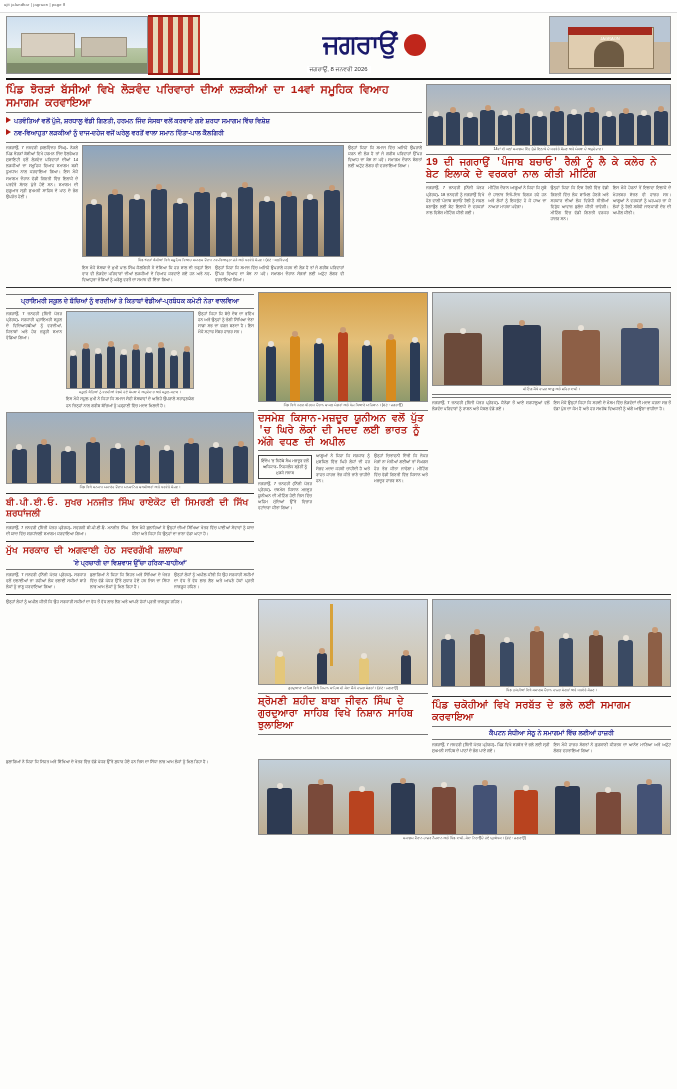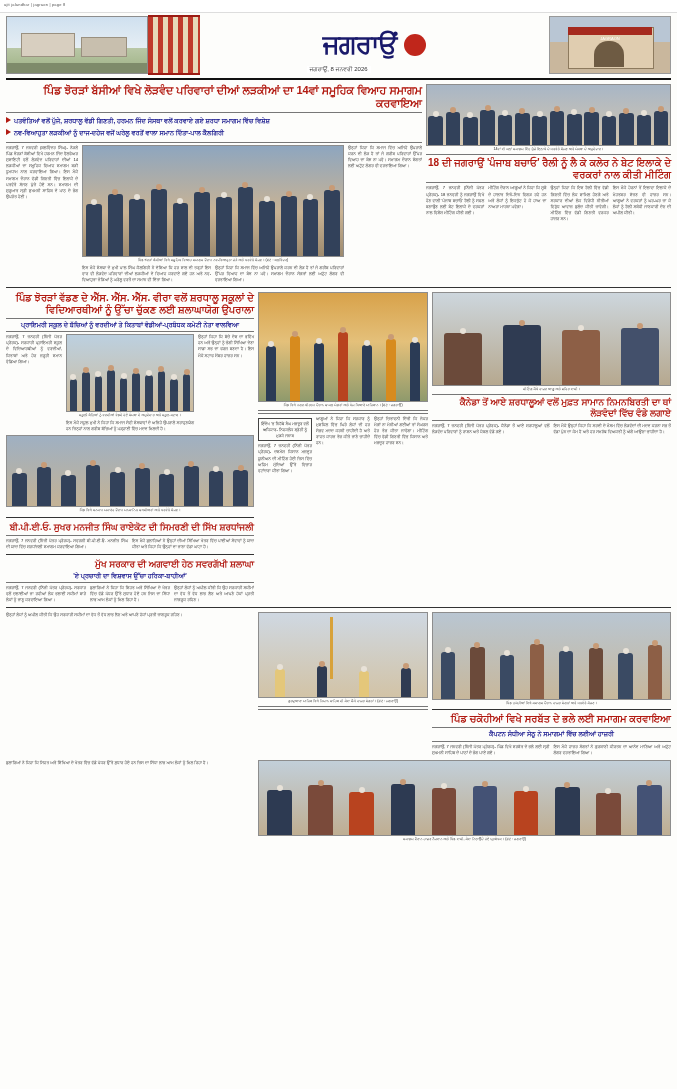--- a/index.html
+++ b/index.html
@@ -31,21 +31,21 @@
   .mh-right .arch{position:absolute;left:44px;top:24px;width:30px;height:26px;background:#6e5b43;border-radius:14px 14px 0 0;}
   .mh-right .band{position:absolute;left:18px;top:10px;width:84px;height:8px;background:#a52a1e;}
   .mh-right .lbl{position:absolute;left:0;right:0;top:19px;text-align:center;font-size:4px;color:#fff;}
 
   .rule{height:2px;background:#111;margin:3px 6px 0 6px;}
 
   
   .cols{display:flex;margin:0 6px;gap:4px;}
   .col{flex:1;}
 
-  .hl{color:#b21b12;font-weight:bold;font-family:Liberation Sans, sans-serif;line-height:1.18;text-align:right;}
+  .hl{color:#b21b12;font-weight:bold;font-family:Liberation Mono, monospace;line-height:1.18;text-align:left;}
   .hl.h1{font-size:11px;}
   .hl.h2{font-size:10px;}
   .hl.h3{font-size:9px;}
   .sub{font-size:6.5px;color:#1b1b8f;font-weight:bold;line-height:1.3;margin:2px 0;}
   .bullet{display:flex;gap:3px;align-items:flex-start;}
   .bullet:before{content:"";display:inline-block;width:0;height:0;border-left:5px solid #b21b12;border-top:3px solid transparent;border-bottom:3px solid transparent;margin-top:2px;flex:0 0 auto;}
 
   .body{font-size:4.1px;line-height:1.5;text-align:justify;color:#1a1a1a;hyphens:auto;word-break:break-word;}
   .cap{font-size:3.6px;line-height:1.35;color:#222;text-align:center;margin-top:1px;}
 
@@ -157,21 +157,21 @@
           <div class="pp t" style="height:68%"></div>
             <div class="pp" style="height:72%"></div>
           <div class="pp t" style="height:64%"></div>
             <div class="pp" style="height:70%"></div>
           <div class="pp t" style="height:66%"></div>
             <div class="pp" style="height:74%"></div>
         </div>
       </div>
       <div class="cap">14ਵਾਂ ਵੀ ਕਲਾਂ ਸਮਾਗਮ ਵਿੱਚ ਪੁੱਜੇ ਇਲਾਕੇ ਦੇ ਪਤਵੰਤੇ ਸੱਜਣ ਅਤੇ ਸੰਸਥਾ ਦੇ ਅਹੁਦੇਦਾਰ।</div>
       <div class="thinline"></div>
-      <div class="hl h2">18 ਦੀ ਜਗਰਾਉਂ 'ਪੰਜਾਬ ਬਚਾਓ' ਰੈਲੀ ਨੂੰ ਲੈ ਕੇ ਕਲੇਰ ਨੇ ਬੇਟ ਇਲਾਕੇ ਦੇ ਵਰਕਰਾਂ ਨਾਲ ਕੀਤੀ ਮੀਟਿੰਗ</div>
+      <div class="hl h2">19 ਦੀ ਜਗਰਾਉਂ 'ਪੰਜਾਬ ਬਚਾਓ' ਰੈਲੀ ਨੂੰ ਲੈ ਕੇ ਕਲੇਰ ਨੇ ਬੇਟ ਇਲਾਕੇ ਦੇ ਵਰਕਰਾਂ ਨਾਲ ਕੀਤੀ ਮੀਟਿੰਗ</div>
       <div class="thinline"></div>
       <div style="display:flex;gap:4px;">
         <div style="flex:1">
             <div class="body">ਜਗਰਾਉਂ, 7 ਜਨਵਰੀ (ਨਿੱਜੀ ਪੱਤਰ ਪ੍ਰੇਰਕ)- 18 ਜਨਵਰੀ ਨੂੰ ਜਗਰਾਉਂ ਵਿਖੇ ਹੋਣ ਵਾਲੀ 'ਪੰਜਾਬ ਬਚਾਓ' ਰੈਲੀ ਨੂੰ ਸਫਲ ਬਣਾਉਣ ਲਈ ਬੇਟ ਇਲਾਕੇ ਦੇ ਵਰਕਰਾਂ ਨਾਲ ਵਿਸ਼ੇਸ਼ ਮੀਟਿੰਗ ਕੀਤੀ ਗਈ।</div>
           </div>
         <div style="flex:1">
             <div class="body">ਮੀਟਿੰਗ ਦੌਰਾਨ ਆਗੂਆਂ ਨੇ ਕਿਹਾ ਕਿ ਸੂਬੇ ਦੇ ਹਾਲਾਤ ਦਿਨੋ-ਦਿਨ ਵਿਗੜ ਰਹੇ ਹਨ ਅਤੇ ਲੋਕਾਂ ਨੂੰ ਇਕਜੁੱਟ ਹੋ ਕੇ ਹਾਅ ਦਾ ਨਾਅਰਾ ਮਾਰਨਾ ਪਵੇਗਾ।</div>
           </div>
         <div style="flex:1">
             <div class="body">ਉਨ੍ਹਾਂ ਕਿਹਾ ਕਿ ਇਸ ਰੈਲੀ ਵਿੱਚ ਵੱਡੀ ਗਿਣਤੀ ਵਿੱਚ ਲੋਕ ਸ਼ਾਮਿਲ ਹੋਣਗੇ ਅਤੇ ਸਰਕਾਰ ਦੀਆਂ ਲੋਕ ਵਿਰੋਧੀ ਨੀਤੀਆਂ ਵਿਰੁੱਧ ਆਵਾਜ਼ ਬੁਲੰਦ ਕੀਤੀ ਜਾਵੇਗੀ। ਮੀਟਿੰਗ ਵਿੱਚ ਵੱਡੀ ਗਿਣਤੀ ਵਰਕਰ ਹਾਜ਼ਰ ਸਨ।</div>
@@ -181,21 +181,20 @@
           </div>
       </div>
     </div>
   </div>
 
   <div class="hdiv"></div>
 
   <div class="cols">
 
     <div class="col" style="flex:0 0 248px;">
-      <div class="hl h2">ਪਿੰਡ ਝੋਰੜਾਂ ਵੱਡਣ ਦੇ ਐੱਸ. ਐੱਸ. ਐੱਸ. ਵੀਰਾ ਵਲੋਂ ਸ਼ਰਧਾਲੂ ਸਕੂਲਾਂ ਦੇ ਵਿਦਿਆਰਥੀਆਂ ਨੂੰ ਉੱਚਾ ਚੁੱਕਣ ਲਈ ਸ਼ਲਾਘਾਯੋਗ ਉਪਰਾਲਾ</div>
       <div class="thinline"></div>
       <div class="sub" style="text-align:center">ਪ੍ਰਾਇਮਰੀ ਸਕੂਲ ਦੇ ਬੱਚਿਆਂ ਨੂੰ ਵਰਦੀਆਂ ਤੇ ਕਿਤਾਬਾਂ ਵੰਡੀਆਂ-ਪ੍ਰਬੰਧਕ ਕਮੇਟੀ ਨੇਤਾ ਵਾਲਵਿਆ</div>
       <div class="thinline"></div>
       <div style="display:flex;gap:4px;">
         <div style="flex:0 0 56px">
             <div class="body">ਜਗਰਾਉਂ, 7 ਜਨਵਰੀ (ਨਿੱਜੀ ਪੱਤਰ ਪ੍ਰੇਰਕ)- ਸਰਕਾਰੀ ਪ੍ਰਾਇਮਰੀ ਸਕੂਲ ਦੇ ਵਿਦਿਆਰਥੀਆਂ ਨੂੰ ਵਰਦੀਆਂ, ਕਿਤਾਬਾਂ ਅਤੇ ਹੋਰ ਜ਼ਰੂਰੀ ਸਮਾਨ ਵੰਡਿਆ ਗਿਆ।</div>
           </div>
         <div style="flex:1">
           <div class="photo" style="height:76px;">
             <div class="sky" style="background:linear-gradient(#bcd0e0,#cdbb9c)"></div>
@@ -274,20 +273,21 @@
           <div class="pp t" style="height:74%;background:#2b3b55"></div>
           <div class="pp" style="height:88%;background:#b8431f"></div>
           <div class="pp t" style="height:72%;background:#2b3b55"></div>
           <div class="pp" style="height:80%;background:#d78b1e"></div>
           <div class="pp t" style="height:76%;background:#2b3b55"></div>
         </div>
       </div>
       <div class="cap">ਪਿੰਡ ਵਿਖੇ ਨਗਰ ਕੀਰਤਨ ਦੌਰਾਨ ਸ਼ਾਮਲ ਸੰਗਤਾਂ ਅਤੇ ਪੰਜ ਪਿਆਰੇ ਸਾਹਿਬਾਨ।  (ਫੋਟੋ : ਜਗਰਾਉਂ)</div>
 
       <div class="thinline"></div>
+      <div class="hl h2">ਦਸਮੇਸ਼ ਕਿਸਾਨ-ਮਜ਼ਦੂਰ ਯੂਨੀਅਨ ਵਲੋਂ ਪੁੱਤ 'ਚ ਘਿਰੇ ਲੋਕਾਂ ਦੀ ਮਦਦ ਲਈ ਭਾਰਤ ਨੂੰ ਅੱਗੇ ਵਧਣ ਦੀ ਅਪੀਲ</div>
       <div class="thinline"></div>
       <div style="display:flex;gap:4px;">
         <div style="flex:1">
           <div class="inset">ਇੰਦੋਖ 'ਚ ਨਿਹੱਥੇ ਸੰਘ ਮਜ਼ਦੂਰ ਵਲੋਂ ਅਧਿਕਾਰ- ਨਿਹਕਲੰਕ ਸ਼੍ਰੇਣੀ ਨੂੰ ਮੁੜਕੇ ਜਨਾਬ</div>
           <div class="body">ਜਗਰਾਉਂ, 7 ਜਨਵਰੀ (ਨਿੱਜੀ ਪੱਤਰ ਪ੍ਰੇਰਕ)- ਦਸਮੇਸ਼ ਕਿਸਾਨ ਮਜ਼ਦੂਰ ਯੂਨੀਅਨ ਦੀ ਮੀਟਿੰਗ ਹੋਈ ਜਿਸ ਵਿੱਚ ਅਹਿਮ ਮੁੱਦਿਆਂ ਉੱਤੇ ਵਿਚਾਰ ਵਟਾਂਦਰਾ ਕੀਤਾ ਗਿਆ।</div>
         </div>
         <div style="flex:1">
             <div class="body">ਆਗੂਆਂ ਨੇ ਕਿਹਾ ਕਿ ਸਰਕਾਰ ਨੂੰ ਮੁਸ਼ਕਿਲ ਵਿੱਚ ਘਿਰੇ ਲੋਕਾਂ ਦੀ ਹਰ ਸੰਭਵ ਮਦਦ ਕਰਨੀ ਚਾਹੀਦੀ ਹੈ ਅਤੇ ਰਾਹਤ ਕਾਰਜ ਤੇਜ਼ ਕੀਤੇ ਜਾਣੇ ਚਾਹੀਦੇ ਹਨ।</div>
           </div>
         <div style="flex:1">
@@ -301,21 +301,20 @@
         <div class="sky" style="background:linear-gradient(#cdd6dd,#b6a88f)"></div>
         <div class="row-people" style="height:70px;">
           <div class="pp t" style="height:74%;width:16%;background:#6b4a3a"></div>
           <div class="pp" style="height:86%;width:16%;background:#2f3b52"></div>
           <div class="pp t" style="height:78%;width:16%;background:#8d5f46"></div>
           <div class="pp" style="height:82%;width:16%;background:#43506b"></div>
         </div>
       </div>
       <div class="cap">ਮੀਟਿੰਗ ਮੌਕੇ ਹਾਜ਼ਰ ਆਗੂ ਅਤੇ ਸ਼ਹਿਰ ਵਾਸੀ।</div>
       <div class="thinline"></div>
-      <div class="hl h3">ਕੈਨੇਡਾ ਤੋਂ ਆਏ ਸ਼ਰਧਾਲੂਆਂ ਵਲੋਂ ਮੁਫ਼ਤ ਸਾਮਾਨ ਨਿਮਨਬਿਰਤੀ ਦਾ ਥਾਂ ਲੋੜਵੰਦਾਂ ਵਿੱਚ ਵੰਡੇ ਲਗਾਏ</div>
       <div class="thinline"></div>
       <div style="display:flex;gap:4px;">
         <div style="flex:1">
             <div class="body">ਜਗਰਾਉਂ, 7 ਜਨਵਰੀ (ਨਿੱਜੀ ਪੱਤਰ ਪ੍ਰੇਰਕ)- ਕੈਨੇਡਾ ਤੋਂ ਆਏ ਸ਼ਰਧਾਲੂਆਂ ਵਲੋਂ ਲੋੜਵੰਦ ਪਰਿਵਾਰਾਂ ਨੂੰ ਰਾਸ਼ਨ ਅਤੇ ਕੰਬਲ ਵੰਡੇ ਗਏ।</div>
           </div>
         <div style="flex:1">
             <div class="body">ਇਸ ਮੌਕੇ ਉਨ੍ਹਾਂ ਕਿਹਾ ਕਿ ਸਰਦੀ ਦੇ ਮੌਸਮ ਵਿੱਚ ਲੋੜਵੰਦਾਂ ਦੀ ਮਦਦ ਕਰਨਾ ਸਭ ਤੋਂ ਵੱਡਾ ਪੁੰਨ ਦਾ ਕੰਮ ਹੈ ਅਤੇ ਹਰ ਸਮਰੱਥ ਵਿਅਕਤੀ ਨੂੰ ਅੱਗੇ ਆਉਣਾ ਚਾਹੀਦਾ ਹੈ।</div>
           </div>
       </div>
     </div>
@@ -334,20 +333,21 @@
         <div style="position:absolute;left:42%;top:4px;width:3px;height:62px;background:#d8a23a;"></div>
         <div class="row-people" style="height:40px;">
           <div class="pp t" style="height:70%;background:#e4c77a"></div>
           <div class="pp" style="height:78%;background:#2f3b52"></div>
           <div class="pp t" style="height:66%;background:#e4c77a"></div>
           <div class="pp" style="height:74%;background:#2f3b52"></div>
         </div>
       </div>
       <div class="cap">ਗੁਰਦੁਆਰਾ ਸਾਹਿਬ ਵਿਖੇ ਨਿਸ਼ਾਨ ਸਾਹਿਬ ਦੀ ਸੇਵਾ ਮੌਕੇ ਹਾਜ਼ਰ ਸੰਗਤਾਂ।   (ਫੋਟੋ : ਜਗਰਾਉਂ)</div>
       <div class="thinline"></div>
+      <div class="hl h2">ਸ਼੍ਰੋਮਣੀ ਸ਼ਹੀਦ ਬਾਬਾ ਜੀਵਨ ਸਿੰਘ ਦੇ ਗੁਰਦੁਆਰਾ ਸਾਹਿਬ ਵਿਖੇ ਨਿਸ਼ਾਨ ਸਾਹਿਬ ਝੁਲਾਇਆ</div>
       <div class="thinline"></div>
     </div>
 
     <div class="col" style="flex:1;">
       <div class="photo" style="height:86px;">
         <div class="sky" style="background:linear-gradient(#b9c6d2,#c7b79b)"></div>
         <div class="row-people" style="height:66px;">
           <div class="pp t" style="height:72%;background:#3a4a63"></div>
             <div class="pp" style="height:80%;background:#6b4a3a"></div>
           <div class="pp t" style="height:68%;background:#3a4a63"></div>

